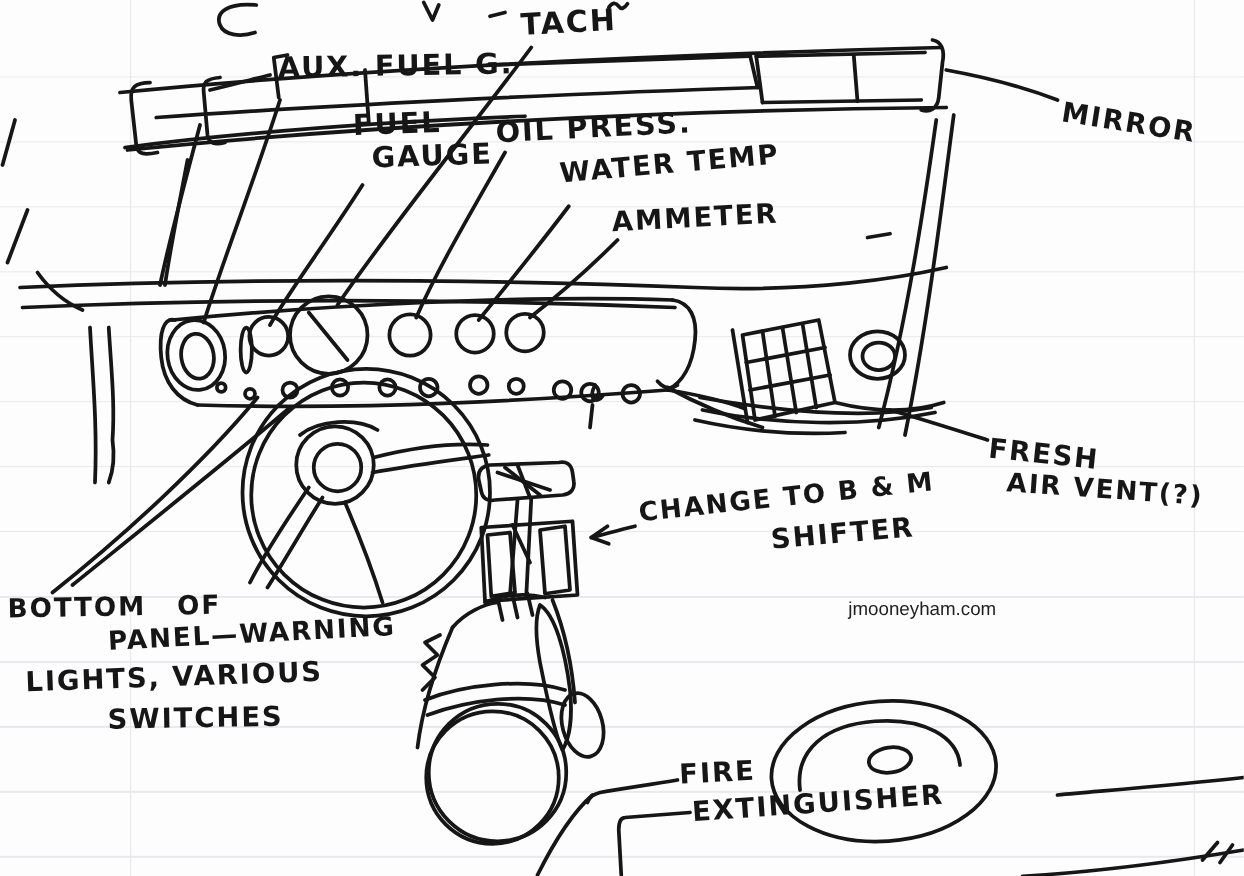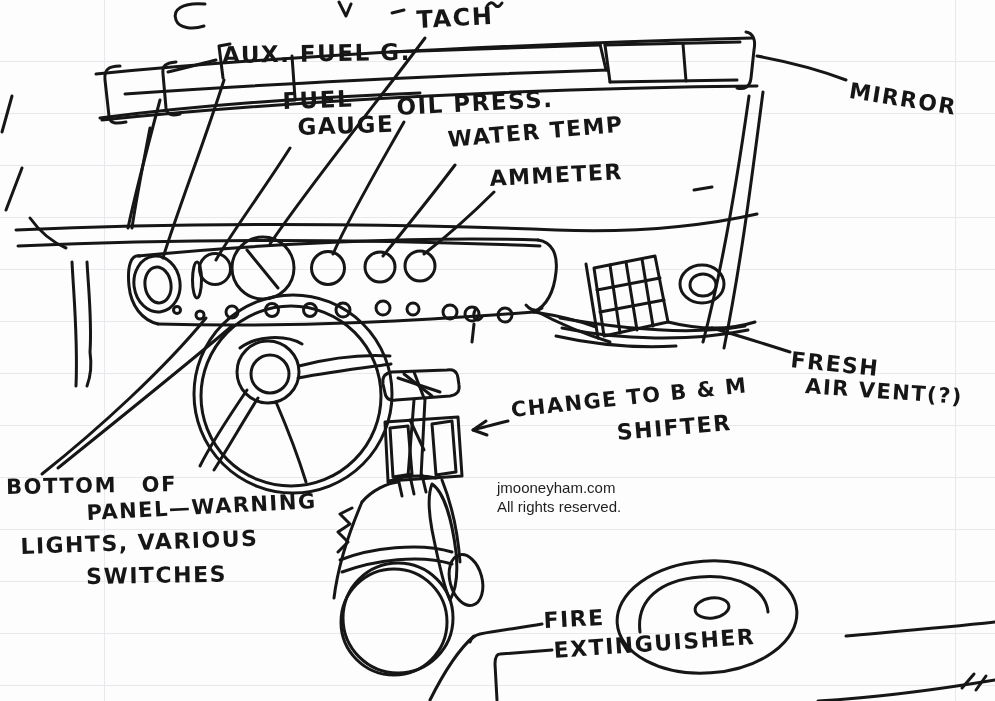--- a/index.html
+++ b/index.html
@@ -28,21 +28,21 @@
     stroke-linecap:round;stroke-linejoin:round;
   }
   .hand{
     position:absolute;color:var(--ink);
     font-family:"DejaVu Sans",sans-serif;font-weight:700;
     letter-spacing:1.5px;white-space:nowrap;line-height:1;
     transform-origin:left top;
   }
   .watermark{
     position:absolute;left:497px;top:478px;width:300px;
-    text-align:left;color:#1f1f1f;
+    text-align:right;color:#1f1f1f;
     font-family:"Liberation Sans",sans-serif;
     font-size:15px;line-height:19px;font-weight:400;
   }
 </style>
 </head>
 <body>
 
 <div class="page">
 
   <div class="vrule" style="left:104px"></div>
@@ -234,16 +234,15 @@
   <div class="hand" style="left:616px;top:422px;font-size:22px;transform:rotate(-5deg)">SHIFTER</div>
   <div class="hand" style="left:6px;top:477px;font-size:21px;word-spacing:16px;transform:rotate(-1deg)">BOTTOM OF</div>
   <div class="hand" style="left:86px;top:503px;font-size:21px;transform:rotate(-3deg)">PANEL—WARNING</div>
   <div class="hand" style="left:20px;top:536px;font-size:22px;transform:rotate(-2deg)">LIGHTS, VARIOUS</div>
   <div class="hand" style="left:86px;top:566px;font-size:22px;transform:rotate(-1deg)">SWITCHES</div>
   <div class="hand" style="left:543px;top:610px;font-size:22px;transform:rotate(-3deg)">FIRE</div>
   <div class="hand" style="left:553px;top:640px;font-size:22px;transform:rotate(-4deg)">EXTINGUISHER</div>
 
   <div class="watermark">
     <div>jmooneyham.com</div>
-    <div>All rights reserved.</div>
   </div>
 
 </div>
 
 </body></html>

